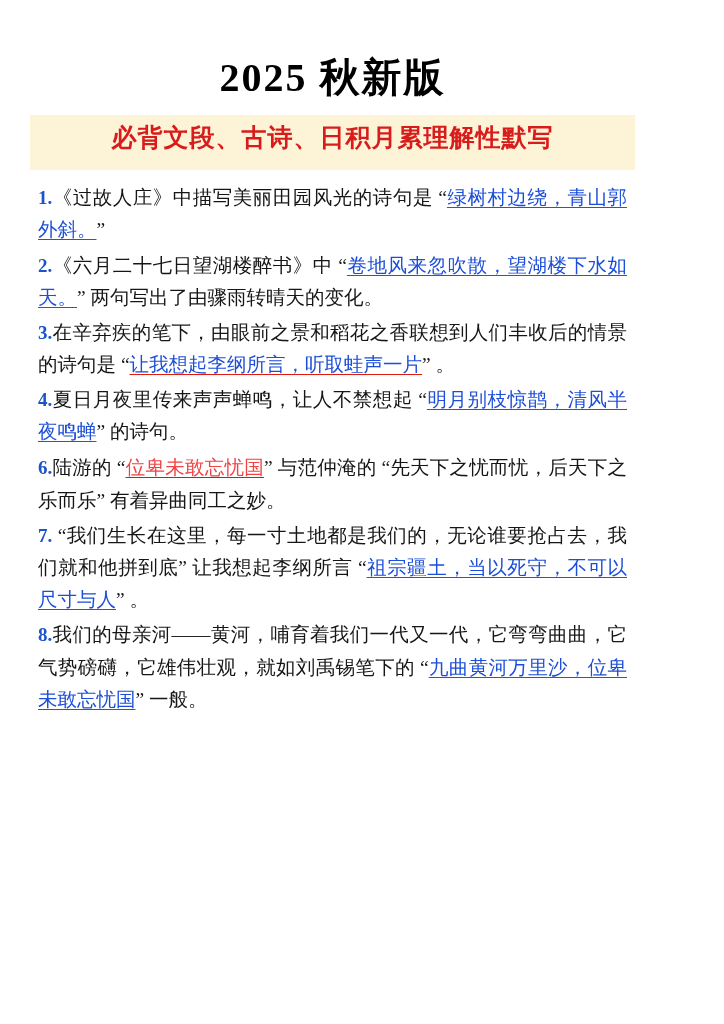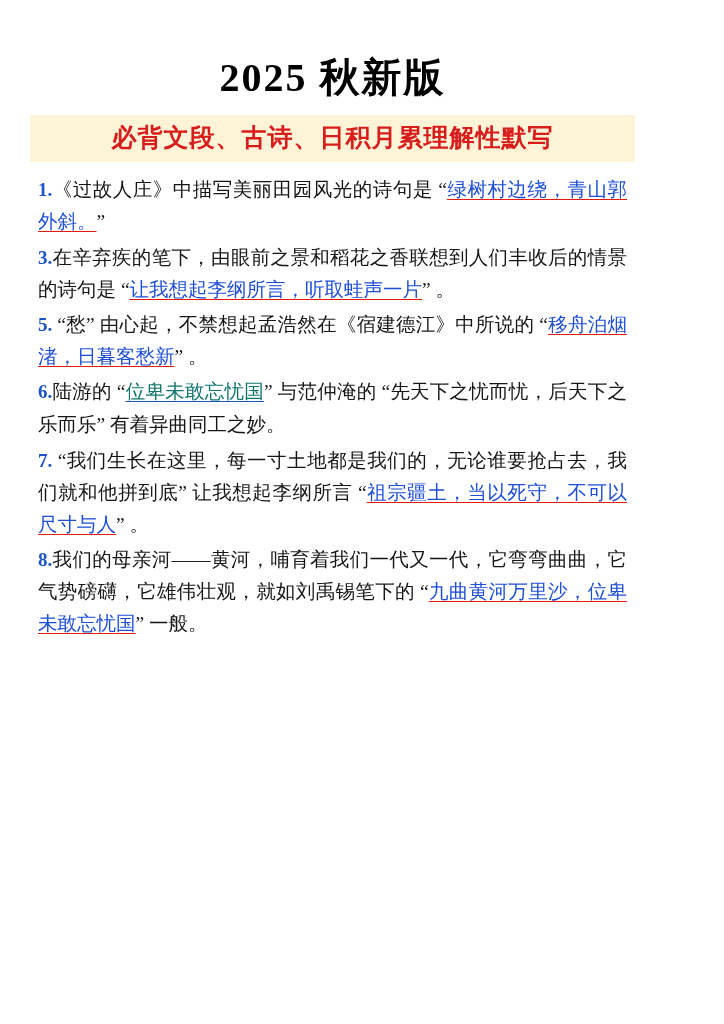--- a/index.html
+++ b/index.html
@@ -29,21 +29,21 @@
     font-family: "Liberation Serif", "DejaVu Serif", serif;
     font-weight: bold;
     font-size: 40px;
     line-height: 1.38;
     letter-spacing: 2px;
     color: #000000;
   }
   .banner {
     background: #fdf3d7;
     text-align: center;
-    padding: 6px 4px 8px 4px;
+    padding: 6px 4px 16px 4px;
     margin: 8px 0 12px 0;
   }
   .banner-text {
     font-family: "Liberation Serif", "DejaVu Serif", serif;
     font-weight: bold;
     font-size: 25px;
     letter-spacing: 1px;
     color: #d81b1b;
   }
   .items {
@@ -62,21 +62,21 @@
     font-weight: bold;
     font-size: 19px;
   }
   .hl {
     color: #1d4ed8;
     text-decoration: underline;
     text-decoration-color: #e31b0c;
     text-underline-offset: 3px;
   }
   .blue {
-    color: #0f766e;
+    color: #ef4444;
     text-decoration: underline;
     text-decoration-color: #1a54c8;
     text-underline-offset: 3px;
     font-family: Liberation Mono, monospace;
   }
 </style>
 </head>
 <body>
 
 <div class="page">
@@ -84,20 +84,21 @@
   <div class="title-block">
     <div class="title-line">2025 秋新版</div>
   </div>
 
   <div class="banner">
     <span class="banner-text">必背文段、古诗、日积月累理解性默写</span>
   </div>
 
   <div class="items" id="items-container">
       <div class="item"><span class="num">1.</span><span>《过故人庄》中描写美丽田园风光的诗句是 “</span><span class="hl">绿树村边绕，青山郭外斜。</span><span>”</span></div>
+      <div class="item"><span class="num">2.</span><span>《六月二十七日望湖楼醉书》中 “</span><span class="hl">卷地风来忽吹散，望湖楼下水如天。</span><span>” 两句写出了由骤雨转晴天的变化。</span></div>
       <div class="item"><span class="num">3.</span><span>在辛弃疾的笔下，由眼前之景和稻花之香联想到人们丰收后的情景的诗句是 “</span><span class="hl">让我想起李纲所言，听取蛙声一片</span><span>” 。</span></div>
-      <div class="item"><span class="num">5.</span><span> “愁” 由心起，不禁想起孟浩然在《宿建德江》中所说的 “</span><span class="hl">移舟泊烟渚，日暮客愁新</span><span>” 。</span></div>
+      <div class="item"><span class="num">4.</span><span>夏日月夜里传来声声蝉鸣，让人不禁想起 “</span><span class="hl">明月别枝惊鹊，清风半夜鸣蝉</span><span>” 的诗句。</span></div>
       <div class="item"><span class="num">6.</span><span>陆游的 “</span><span class="blue">位卑未敢忘忧国</span><span>” 与范仲淹的 “先天下之忧而忧，后天下之乐而乐” 有着异曲同工之妙。</span></div>
       <div class="item"><span class="num">7.</span><span> “我们生长在这里，每一寸土地都是我们的，无论谁要抢占去，我们就和他拼到底” 让我想起李纲所言 “</span><span class="hl">祖宗疆土，当以死守，不可以尺寸与人</span><span>” 。</span></div>
       <div class="item"><span class="num">8.</span><span>我们的母亲河——黄河，哺育着我们一代又一代，它弯弯曲曲，它气势磅礴，它雄伟壮观，就如刘禹锡笔下的 “</span><span class="hl">九曲黄河万里沙，位卑未敢忘忧国</span><span>” 一般。</span></div>
     </div>
 
 </div>
 
 </body></html>

